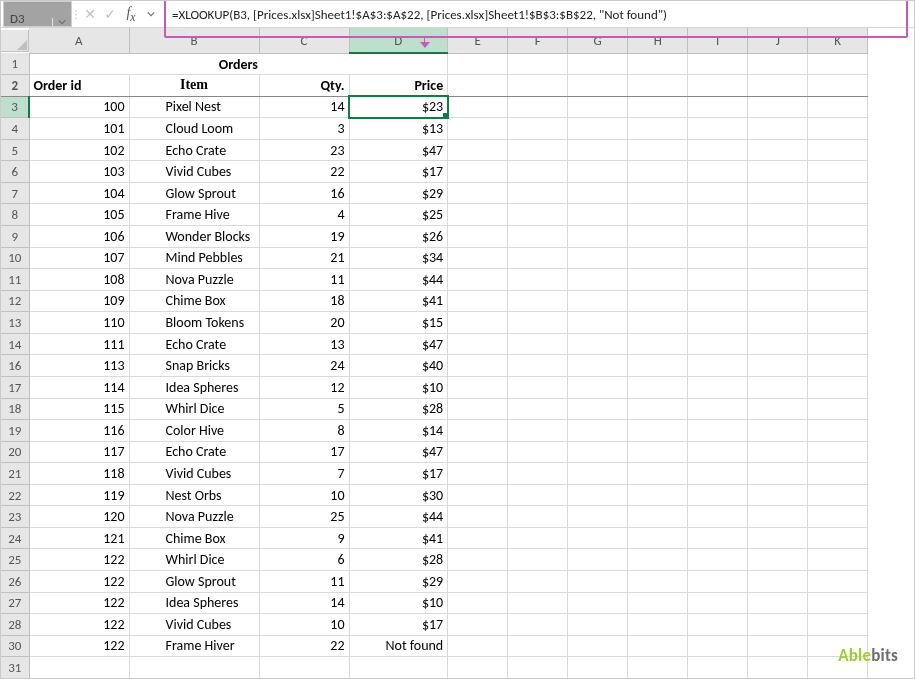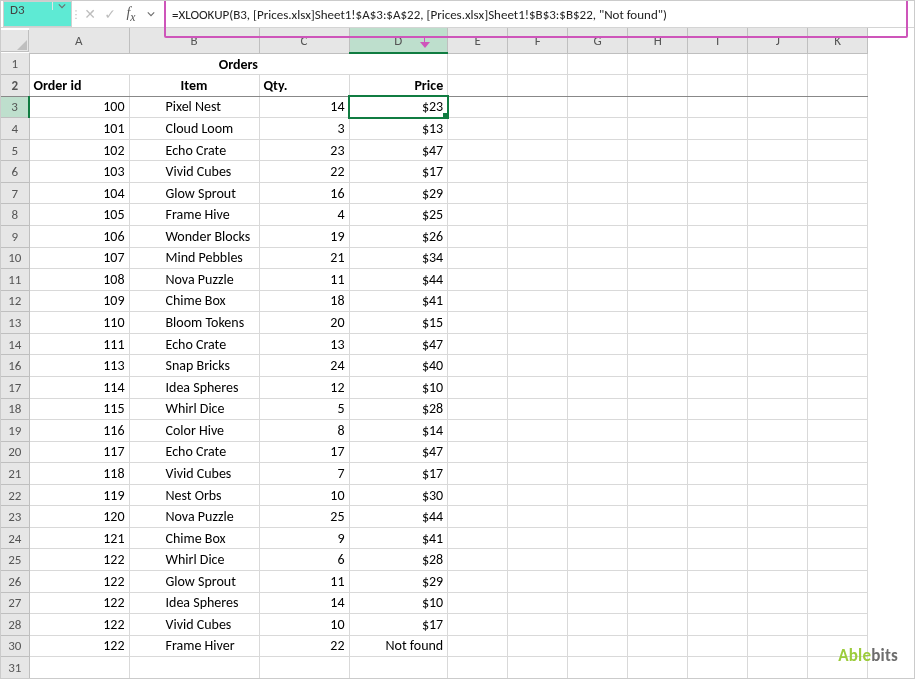--- a/index.html
+++ b/index.html
@@ -12,21 +12,21 @@
     --txt:#000000;
     --pink:#ce55ba;
     --gray:#7b7b7b;
     --ablebits:#9ccc3c;
     --ablebits2:#6d6d6d;
   }
   html,body{margin:0;padding:0;font-family:Calibri,Arial,sans-serif;font-size:14px;color:var(--txt);background:#fff;}
   .wrap{width:915px;height:679px;position:relative;overflow:hidden;box-sizing:border-box;border:1px solid #cbcbcb;}
   
   .fbar{display:flex;align-items:center;height:26px;border-bottom:1px solid var(--border);background:#fff;}
-  .namebox{display:flex;align-items:flex-start;height:24px;border:1px solid #cfcfcf;margin:1px 0 1px 2px;background:#5eead4;}
+  .namebox{display:flex;align-items:flex-end;height:24px;border:1px solid #cfcfcf;margin:1px 0 1px 2px;background:#a3a3a3;}
   .namebox .nb-text{width:36px;padding:0 6px;font-size:13px;color:#444;}
   .nb-dd{width:18px;display:flex;align-items:center;justify-content:center;color:#6d6d6d;border-left:1px solid #e3e3e3;}
   .nb-dd svg{width:8px;height:8px;}
   .divider{width:8px;height:100%;display:flex;align-items:center;justify-content:center;color:#bdbdbd;font-size:11px;}
   .fx-cancel,.fx-enter{width:20px;display:flex;align-items:center;justify-content:center;color:#bdbdbd;font-size:14px;}
   .fx-insert{width:22px;display:flex;align-items:center;justify-content:center;}
   .fx-insert span{font-style:italic;font-family:"Cambria Math",serif;font-size:14px;color:#555;}
   .formula-input{flex:1;height:20px;margin:2px 6px 2px 4px;border:2px solid var(--pink);border-radius:2px;display:flex;align-items:center;padding:12px 6px;font-size:13px;color:#222;position:relative;}
   .formula-input .arrowline{position:absolute;left:258px;bottom:-7px;width:1px;height:7px;background:var(--pink);}
   .formula-input .arrowhead{position:absolute;left:254px;bottom:-12px;width:0;height:0;border-left:5px solid transparent;border-right:5px solid transparent;border-top:6px solid var(--pink);}
@@ -130,22 +130,22 @@
             <td></td>
             <td></td>
             <td></td>
             <td></td>
             <td></td>
             <td></td>
           </tr>
           <tr class="r2">
             <td class="rowhdr">2</td>
             <td style="text-align: left;">Order id</td>
-            <td style="text-align: center;">Item</td>
-            <td style="text-align: left;">Qty.</td>
+            <td style="text-align: center; font-family: Liberation Serif, serif;">Item</td>
+            <td style="text-align: right;">Qty.</td>
             <td style="text-align: right;">Price</td>
             <td></td>
             <td></td>
             <td></td>
             <td></td>
             <td></td>
             <td></td>
             <td></td>
           </tr>
           <tr>

